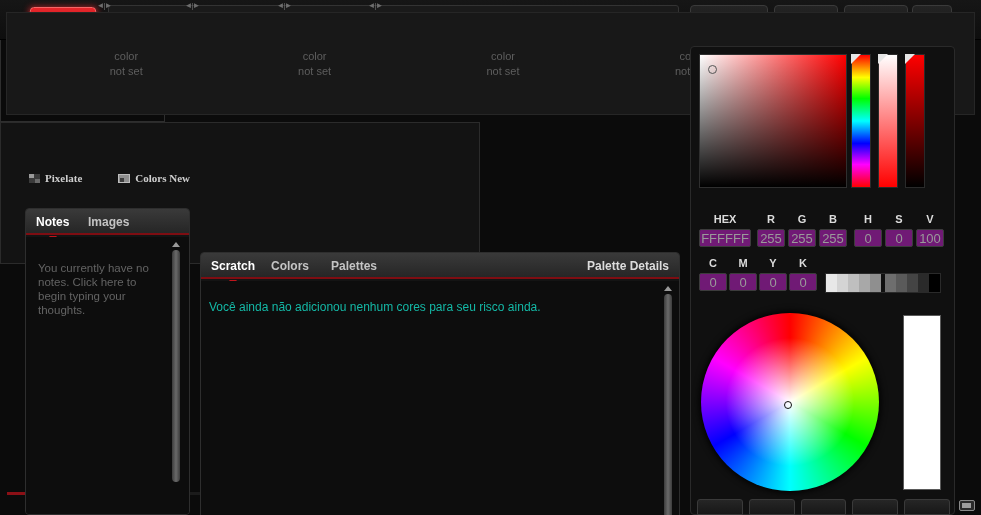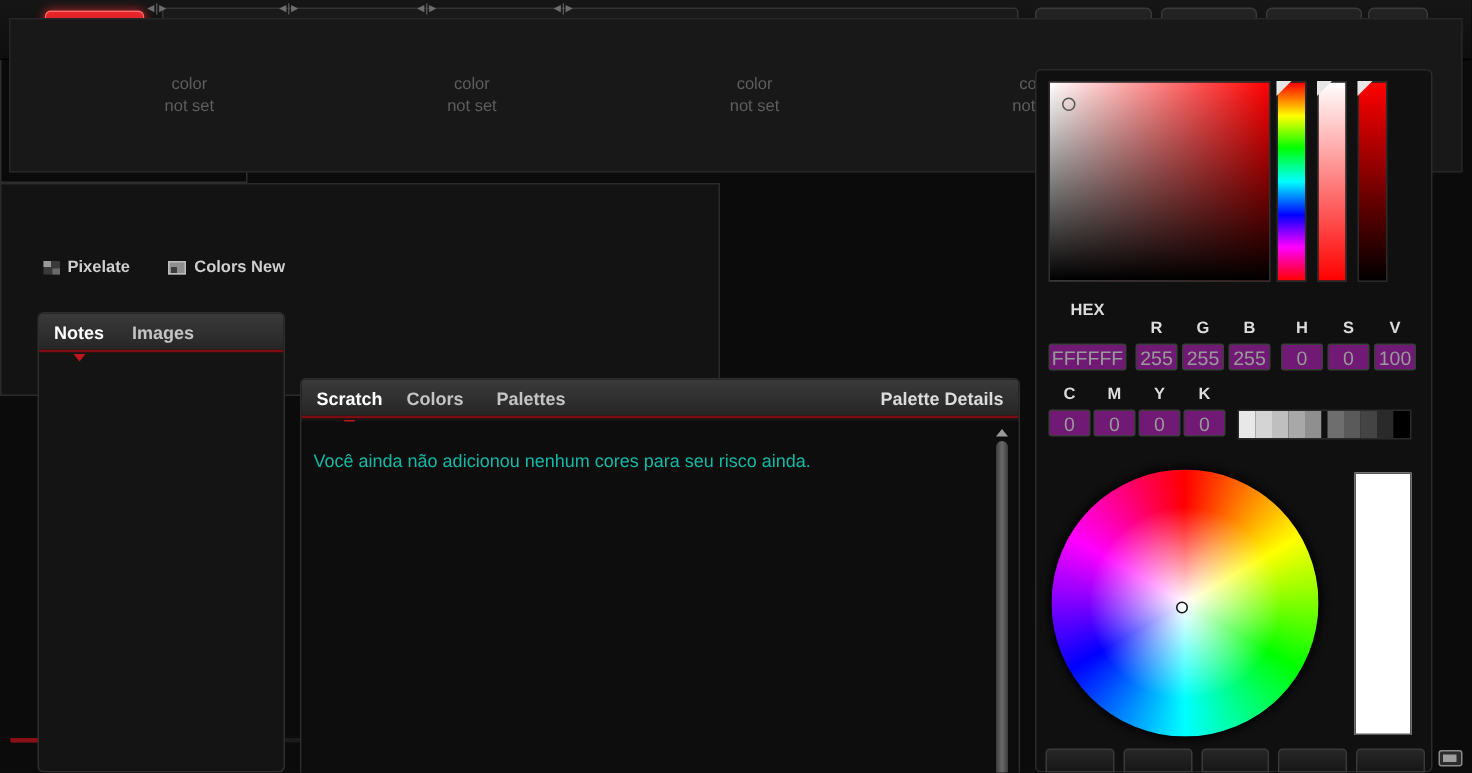--- a/index.html
+++ b/index.html
@@ -68,21 +68,21 @@
   .ico-folder::after { content:""; position:absolute; left:2px; top:4px; width:8px; height:5px; background:#555; }
 
   
   #image-panel { left: 25px; top: 46px; width: 165px; height: 122px;
                  background: #0a0a0a; border: 1px solid #2e2e2e; }
   #image-empty-label {
     position: absolute; width: 100%; top: 52px; text-align: center;
     color: #5a5a5a; font-size: 11.5px;
   }
   #image-actions { position: absolute; left: 25px; top: 172px; width: 165px; height: 16px;
-                   font-size: 11px; color: #cfcfcf; }
+                   font-size: 11px; color: #cfcfcf; font-family: Liberation Serif, serif; }
   .img-action { position: absolute; display: flex; align-items: center; gap: 5px; cursor: pointer; font-weight: bold; }
   #act-pixelate { left: 4px; }
   #act-attach   { right: 0px; }
   .ico-pix { width: 11px; height: 9px;
              background:
                linear-gradient(#9a9a9a,#9a9a9a) 0 0/5px 4px no-repeat,
                linear-gradient(#6a6a6a,#6a6a6a) 6px 5px/5px 4px no-repeat,
                #3a3a3a; }
   .ico-attach { width: 12px; height: 9px; background: #8f8f8f; border: 1px solid #bdbdbd; }
   .ico-attach::after { content:""; position:absolute; left:1px; top:3px; width:4px; height:4px; background:#3d3d3d; }
@@ -276,20 +276,27 @@
     <span class="ico-arrows">⇦⇨</span>
     <span class="ico ico-screen"></span>
   </div>
 </div>
 
 <div class="tabpanel" id="notes-panel">
   <div class="tabbar">
     <div class="tab active" style="left:10px">Notes</div>
     <div class="tab" style="left:62px">Images</div>
   </div>
+  <div class="tabbody">
+    <div id="notes-text">You currently have no notes. Click here to begin typing your thoughts.</div>
+    <div class="vscroll" id="notes-scroll">
+      <div class="arrow"></div>
+      <div class="thumb"></div>
+    </div>
+  </div>
 </div>
 
 <div class="tabpanel" id="scratch-panel">
   <div class="tabbar">
     <div class="tab active" style="left:10px">Scratch</div>
     <div class="tab" style="left:70px">Colors</div>
     <div class="tab" style="left:130px">Palettes</div>
     <div class="tab-right">Palette Details</div>
   </div>
   <div class="tabbody">
@@ -310,21 +317,21 @@
   <div class="slider" id="hue-slider">
     <div class="sl-marker"></div>
   </div>
   <div class="slider" id="sat-slider">
     <div class="sl-marker"></div>
   </div>
   <div class="slider" id="val-slider">
     <div class="sl-marker"></div>
   </div>
 
-  <div class="fld-label" style="left:8px;  top:154px; width:52px;">HEX</div>
+  <div class="fld-label" style="left:8px;  top:166px; width:52px;">HEX</div>
   <div class="fld-label" style="left:66px; top:166px; width:28px;">R</div>
   <div class="fld-label" style="left:97px; top:166px; width:28px;">G</div>
   <div class="fld-label" style="left:128px;top:166px; width:28px;">B</div>
   <div class="fld-label" style="left:163px;top:166px; width:28px;">H</div>
   <div class="fld-label" style="left:194px;top:166px; width:28px;">S</div>
   <div class="fld-label" style="left:225px;top:166px; width:28px;">V</div>
 
   <input class="fld-input" style="left: 8px; top: 182px; width: 52px;" value="FFFFFF">
   <input class="fld-input" style="left: 66px; top: 182px; width: 28px;" value="255">
   <input class="fld-input" style="left: 97px; top: 182px; width: 28px;" value="255">

